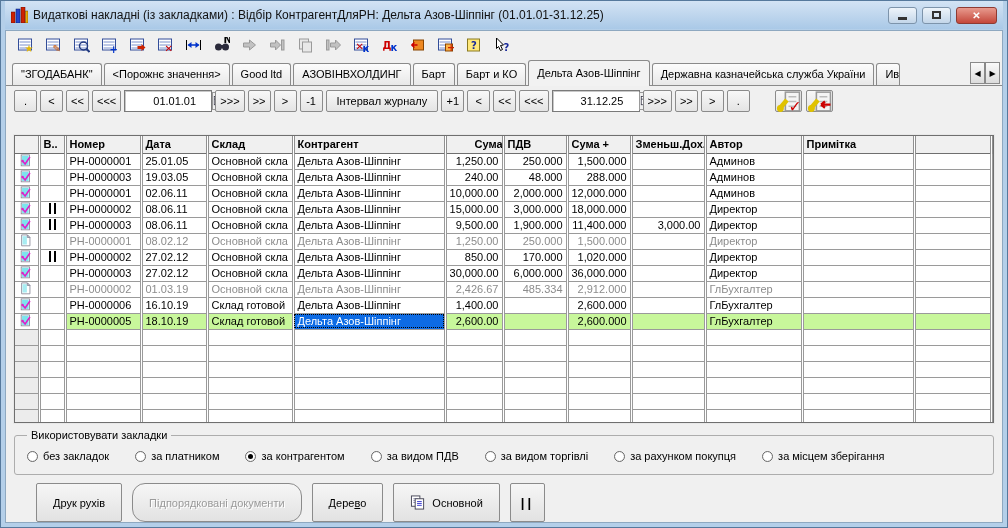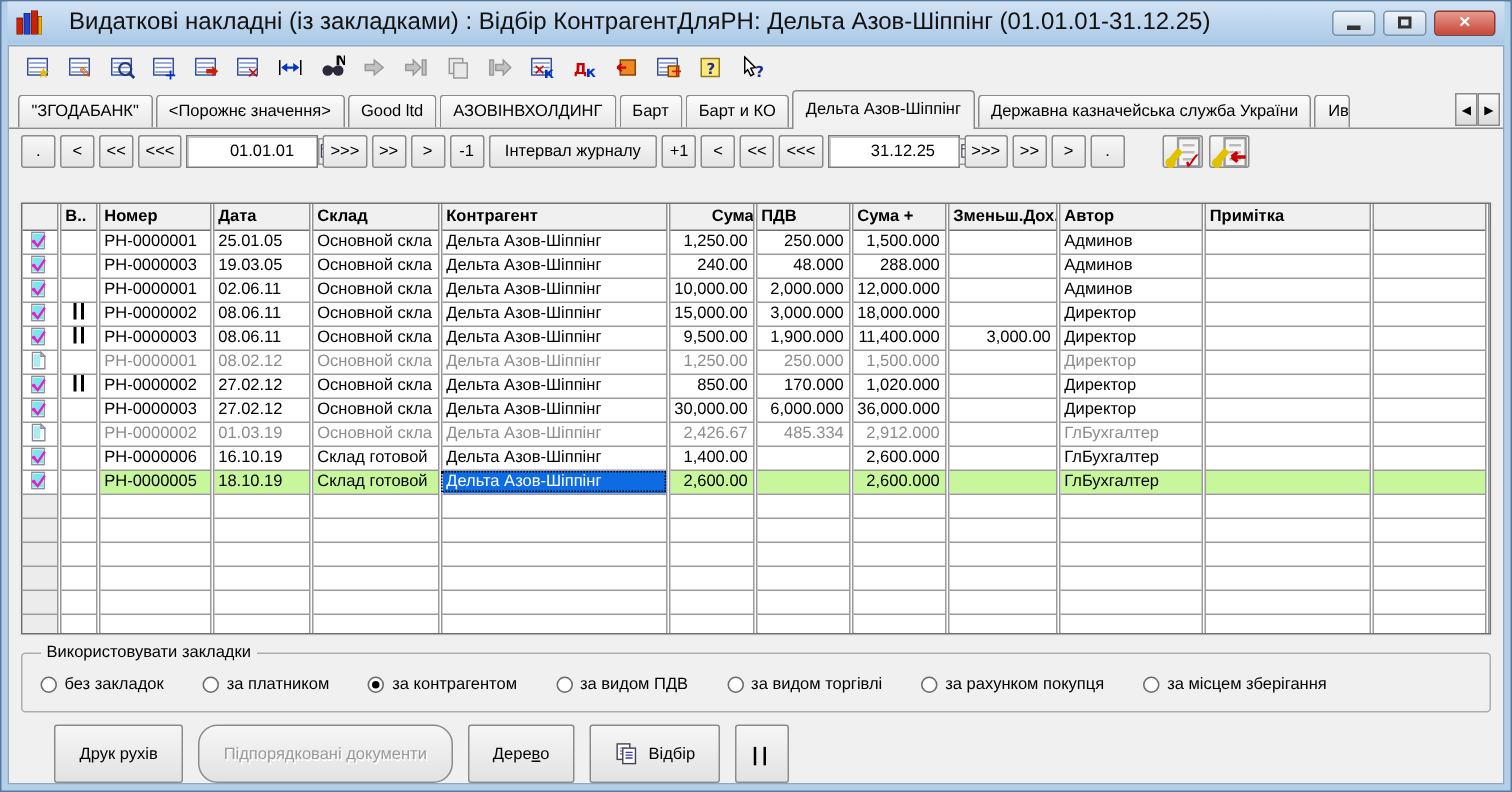--- a/index.html
+++ b/index.html
@@ -7,21 +7,21 @@
   body { font-family:"Liberation Sans", sans-serif; font-size:11px; color:#000; background:#d6e4f2; }
   .window { position:relative; width:1008px; height:528px; border:1px solid #56799c;
             background:#b4cfe9; padding:0 4px 4px 4px; }
   .client { position:absolute; left:4px; right:4px; top:29px; bottom:4px; background:#f0f0f0;
             border:1px solid #8ea8c0; overflow:hidden; }
 
   
   .titlebar { height:28px; display:flex; align-items:center; padding:0 6px 0 6px;
               background:linear-gradient(#d3e3f4,#aac9e7); }
   .title-icon { width:17px; height:16px; margin-right:5px; flex:0 0 auto; }
-  .title-text { font-size:16px; color:#111; white-space:nowrap; overflow:hidden; flex:1;margin-left:13px; }
+  .title-text { font-size:12px; color:#111; white-space:nowrap; overflow:hidden; flex:1; }
   .winctrls { display:flex; gap:5px; margin-left:8px; }
   .wbtn { width:29px; height:17px; border:1px solid #7d94ab; border-radius:3px;
           background:linear-gradient(#eef4fa,#c3d6e9); display:flex; align-items:center; justify-content:center; }
   .wbtn.close { width:41px; border-color:#8e3a32; background:linear-gradient(#e89a8e,#c4473a); color:#fff;
           font-weight:bold; font-size:10px; }
   .glyph-min { width:9px; height:3px; background:#333; margin-top:6px; }
   .glyph-restore { width:9px; height:8px; border:2px solid #333; background:transparent; }
 
   
   .toolbar { height:28px; display:flex; align-items:center; gap:5px; padding:2px 8px; }
@@ -711,20 +711,20 @@
           <span class="u">в</span>
           <span style="margin: 0px;">о</span>
         </div>
         <div class="fbutton">
           <svg viewBox="0 0 16 16" style="width: 16px; height: 15px;">
             <rect x="1" y="1" width="9" height="11" fill="#fff" stroke="#445"></rect>
             <path d="M3 4h5M3 6h5M3 8h5" stroke="#88a"></path>
             <rect x="5" y="4" width="9" height="11" fill="#fff" stroke="#445"></rect>
             <path d="M7 7h5M7 9h5M7 11h5" stroke="#33c"></path>
           </svg>
-          <span>Відбір</span>
+          <span>Основной</span>
         </div>
         <div class="fbutton pipes">
           <span>||</span>
         </div>
       </div>
   </div>
 </div>
 
 </body></html>

